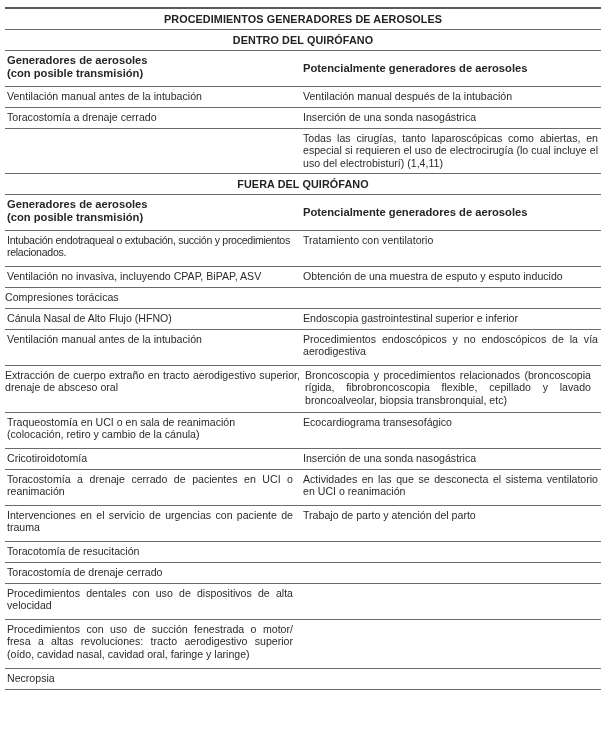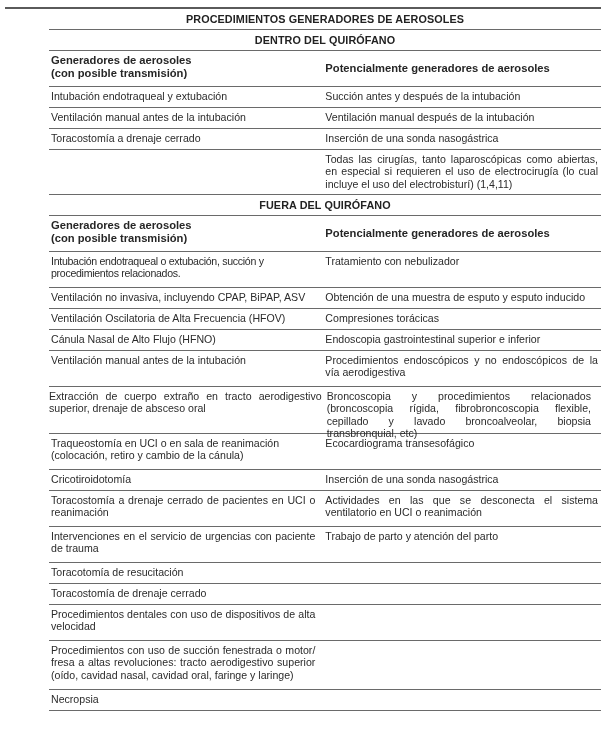--- a/index.html
+++ b/index.html
@@ -1,18 +1,18 @@
 <!DOCTYPE html>
 <html><head>
 <meta charset="utf-8">
 <style>
   html, body { margin: 0; padding: 0; background: #ffffff; }
   body { width: 610px; height: 735px; overflow: hidden; position: relative; font-family: "Liberation Sans", sans-serif; color: #2b2b2b; }
   .table { position: absolute; left: 5px; top: 7px; width: 596px; border-top: 2px solid #5a5a5a; }
-  .row { display: flex; border-bottom: 1.5px solid #6a6a6a; box-sizing: border-box; margin-left: 44px; }
+  .row { display: flex; border-bottom: 1.5px solid #6a6a6a; box-sizing: border-box; }
   .cell { box-sizing: border-box; font-size: 10.6px; line-height: 12.4px; padding: 3px 3px 3px 2px; }
   .c1 { width: 298px; padding-right: 10px; }
   .c2 { width: 298px; padding-left: 0px; text-align: justify; }
   .title { width: 100%; text-align: center; font-weight: bold; font-size: 10.8px; padding: 4px 0 4px 0; letter-spacing: 0.1px; color: #222; }
   .colhead .cell { font-weight: bold; font-size: 11.2px; line-height: 13px; color: #262626; }
   .colhead .c2 { display: flex; align-items: center; }
   .r1 { height: 21px; }
   .r2 { height: 36px; }
   .r3 { height: 47px; }
   .hdr { height: 36px; justify-content: space-between; }
@@ -30,24 +30,20 @@
     <div class="title">DENTRO DEL QUIRÓFANO</div>
   </div>
   <div class="row hdr colhead">
     <div class="cell c1">
       <div>Generadores de aerosoles</div>
       <div>(con posible transmisión)</div>
     </div>
     <div class="cell c2">Potencialmente generadores de aerosoles</div>
   </div>
   <div class="row r1">
-    <div class="cell c1">Intubación endotraqueal y extubación</div>
-    <div class="cell c2">Succión antes y después de la intubación</div>
-  </div>
-  <div class="row r1">
     <div class="cell c1">Ventilación manual antes de la intubación</div>
     <div class="cell c2">Ventilación manual después de la intubación</div>
   </div>
   <div class="row r1">
     <div class="cell c1">Toracostomía a drenaje cerrado</div>
     <div class="cell c2">Inserción de una sonda nasogástrica</div>
   </div>
   <div class="row r3" style="height:45px">
     <div class="cell c1"></div>
     <div class="cell c2">Todas las cirugías, tanto laparoscópicas como abiertas, en especial si requieren el uso de electrocirugía (lo cual incluye el uso del electrobisturí) (1,4,11)</div>
@@ -58,28 +54,27 @@
   </div>
   <div class="row hdr colhead">
     <div class="cell c1">
       <div>Generadores de aerosoles</div>
       <div>(con posible transmisión)</div>
     </div>
     <div class="cell c2">Potencialmente generadores de aerosoles</div>
   </div>
   <div class="row r2">
     <div class="cell c1" style="letter-spacing:-0.3px">Intubación endotraqueal o extubación, succión y procedimientos relacionados.</div>
-    <div class="cell c2">Tratamiento con nebulizador</div>
+    <div class="cell c2">Tratamiento con ventilatorio</div>
   </div>
   <div class="row r1">
     <div class="cell c1">Ventilación no invasiva, incluyendo CPAP, BiPAP, ASV</div>
     <div class="cell c2">Obtención de una muestra de esputo y esputo inducido</div>
   </div>
   <div class="row r1">
-    <div class="cell c1">Ventilación Oscilatoria de Alta Frecuencia (HFOV)</div>
     <div class="cell c2">Compresiones torácicas</div>
   </div>
   <div class="row r1">
     <div class="cell c1">Cánula Nasal de Alto Flujo (HFNO)</div>
     <div class="cell c2">Endoscopia gastrointestinal superior e inferior</div>
   </div>
   <div class="row r2">
     <div class="cell c1">Ventilación manual antes de la intubación</div>
     <div class="cell c2">Procedimientos endoscópicos y no endoscópicos de la vía aerodigestiva</div>
   </div>

